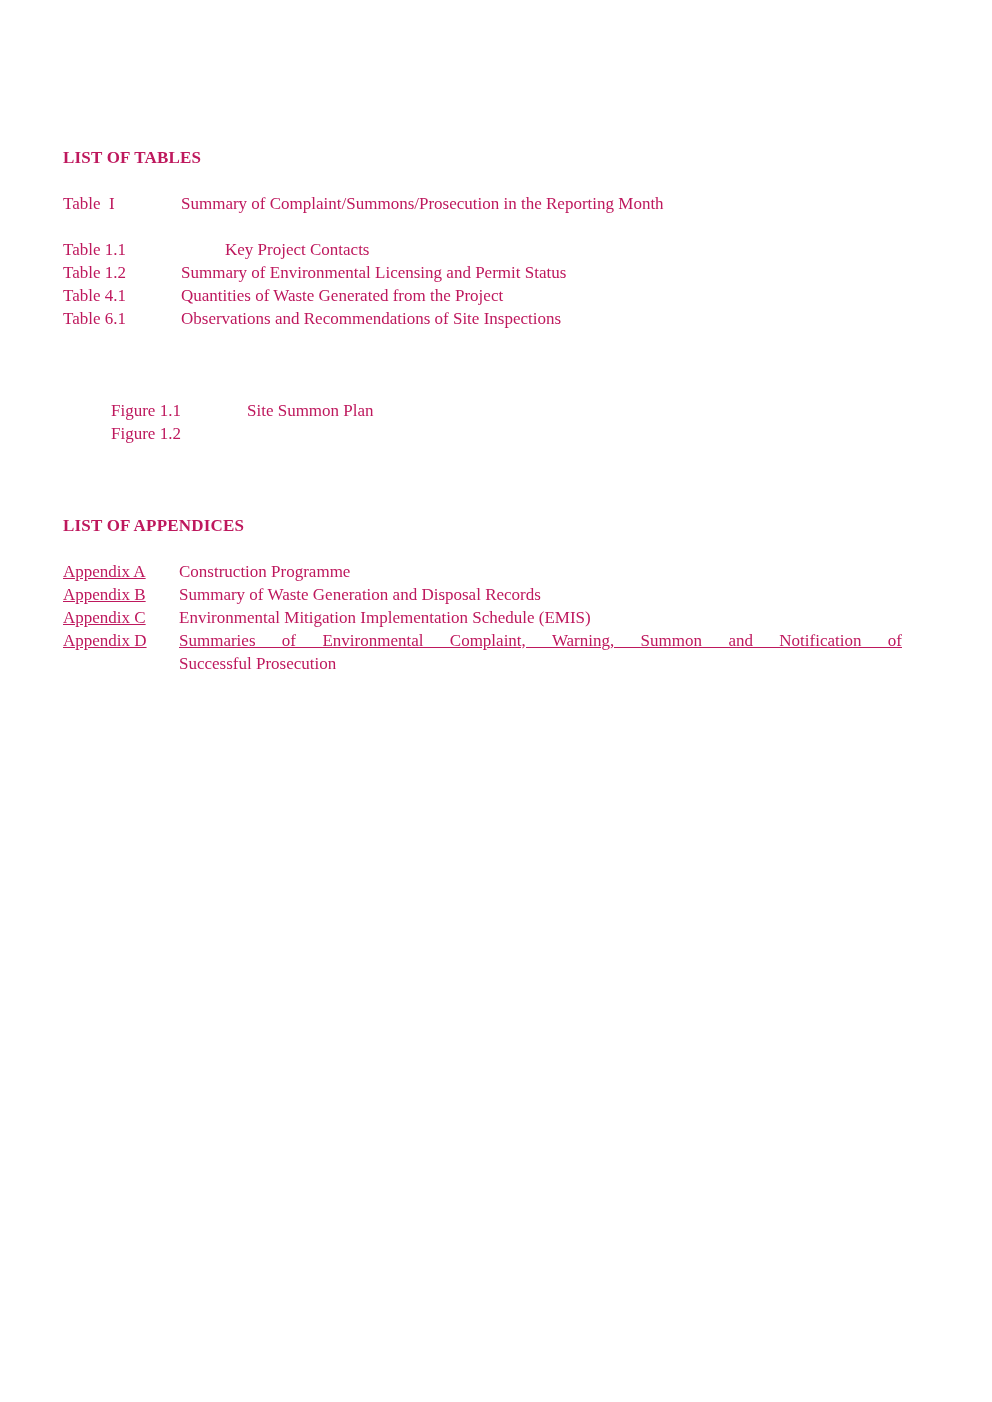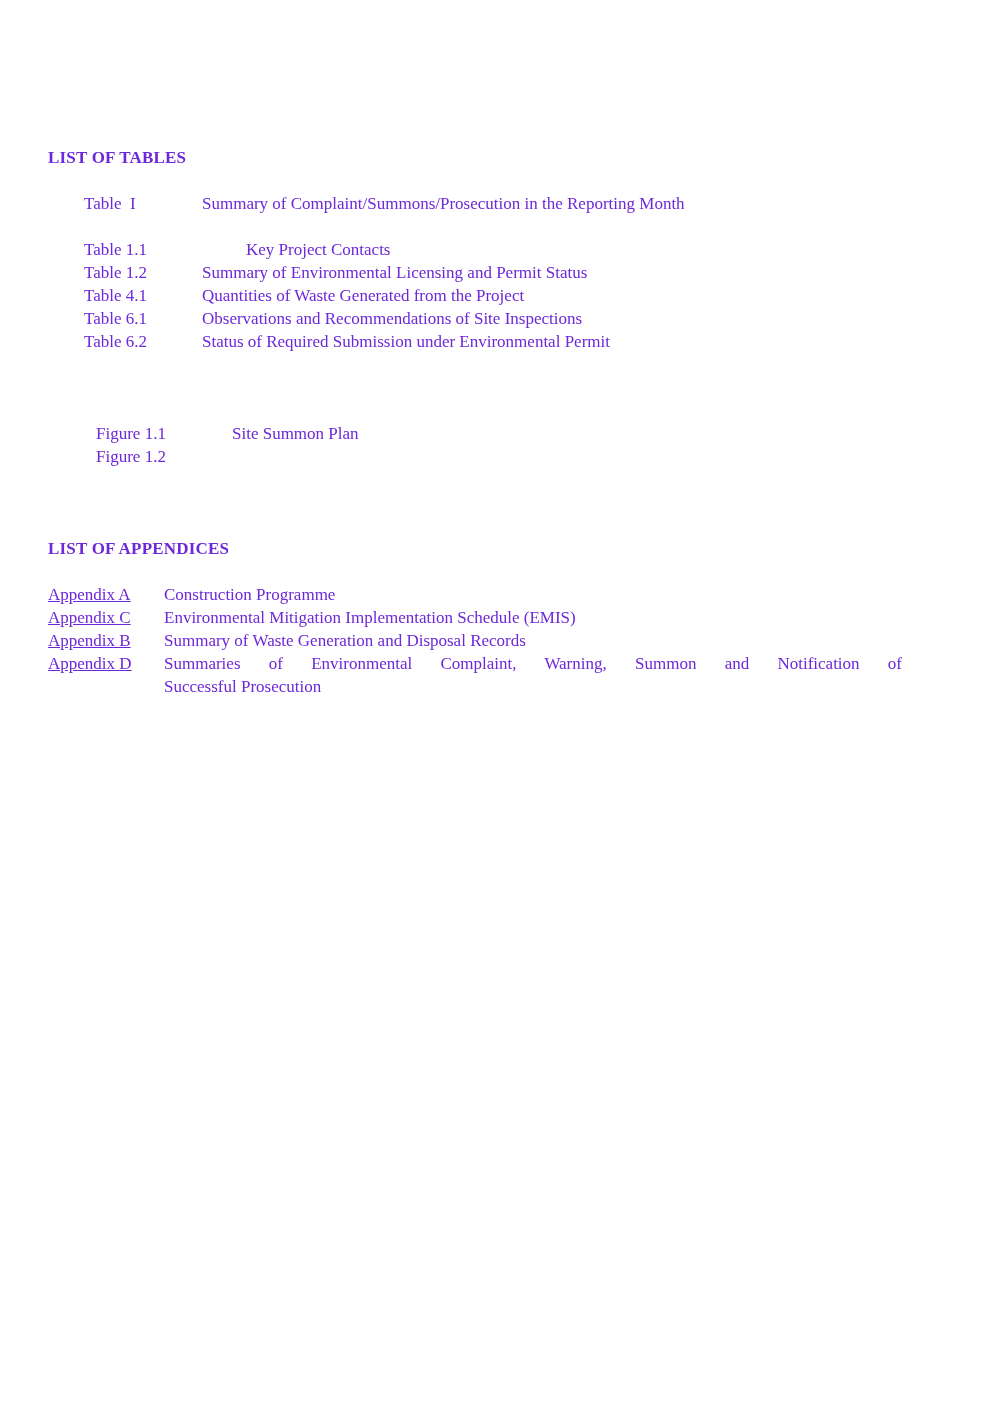--- a/index.html
+++ b/index.html
@@ -6,50 +6,51 @@
     margin: 0;
     padding: 0;
     background: #ffffff;
   }
   .page {
     position: relative;
     width: 992px;
     height: 1402px;
     box-sizing: border-box;
     background: #ffffff;
-    color: #6d28d9;
+    color: #be185d;
     font-family: "Liberation Serif", serif;
     font-size: 17px;
     line-height: 23px;
-    padding: 146px 90px 0 48px;
+    padding: 146px 90px 0 63px;
     overflow: hidden;
   }
   .toc-section { margin: 0; }
   .toc-section + .toc-section { margin-top: 69px; }
   .toc-heading {
     font-size: 17px;
     font-weight: 700;
     margin: 0 0 23px 0;
     letter-spacing: 0.2px;
   }
   .toc-entries { margin: 0; }
   .toc-row { display: flex; align-items: flex-start; }
   .toc-row.gap-before { margin-top: 23px; gap: 44px; }
   .toc-label {
     flex: 0 0 auto;
     white-space: pre;
   }
-  .sec-tables .toc-label     { width: 118px; margin-left: 36px; }
+  .sec-tables .toc-label     { width: 118px; }
   .sec-figures .toc-label    { width: 136px; margin-left: 48px; }
   .sec-appendices .toc-label { width: 116px; text-decoration: underline; }
   .toc-desc { flex: 1 1 auto; min-width: 0; }
   .toc-line { display: block; }
   .toc-line.stretch {
     text-align: justify;
     text-align-last: justify;
+    text-decoration: underline;
   }
 </style>
 </head>
 <body>
 
 <div class="page">
 
   <section class="toc-section sec-tables">
     <h2 class="toc-heading">LIST OF TABLES</h2>
     <div class="toc-entries">
@@ -66,24 +67,20 @@
           <span class="toc-desc">Summary of Environmental Licensing and Permit Status</span>
         </div>
         <div class="toc-row">
           <span class="toc-label">Table 4.1</span>
           <span class="toc-desc">Quantities of Waste Generated from the Project</span>
         </div>
         <div class="toc-row">
           <span class="toc-label">Table 6.1</span>
           <span class="toc-desc">Observations and Recommendations of Site Inspections</span>
         </div>
-        <div class="toc-row">
-          <span class="toc-label">Table 6.2</span>
-          <span class="toc-desc">Status of Required Submission under Environmental Permit</span>
-        </div>
       </div>
   </section>
 
   <section class="toc-section sec-figures">
     <div class="toc-entries">
         <div class="toc-row">
           <span class="toc-label">Figure 1.1</span>
           <span class="toc-desc">Site Summon Plan</span>
         </div>
         <div class="toc-row">
@@ -93,26 +90,26 @@
   </section>
 
   <section class="toc-section sec-appendices">
     <h2 class="toc-heading">LIST OF APPENDICES</h2>
     <div class="toc-entries">
         <div class="toc-row">
           <span class="toc-label">Appendix A</span>
           <span class="toc-desc">Construction Programme</span>
         </div>
         <div class="toc-row">
+          <span class="toc-label">Appendix B</span>
+          <span class="toc-desc">Summary of Waste Generation and Disposal Records</span>
+        </div>
+        <div class="toc-row">
           <span class="toc-label">Appendix C</span>
           <span class="toc-desc">Environmental Mitigation Implementation Schedule (EMIS)</span>
-        </div>
-        <div class="toc-row">
-          <span class="toc-label">Appendix B</span>
-          <span class="toc-desc">Summary of Waste Generation and Disposal Records</span>
         </div>
         <div class="toc-row">
           <span class="toc-label">Appendix D</span>
           <span class="toc-desc">
             <span class="toc-line stretch">Summaries of Environmental Complaint, Warning, Summon and Notification of</span>
             <span class="toc-line">Successful Prosecution</span>
           </span>
         </div>
       </div>
   </section>

